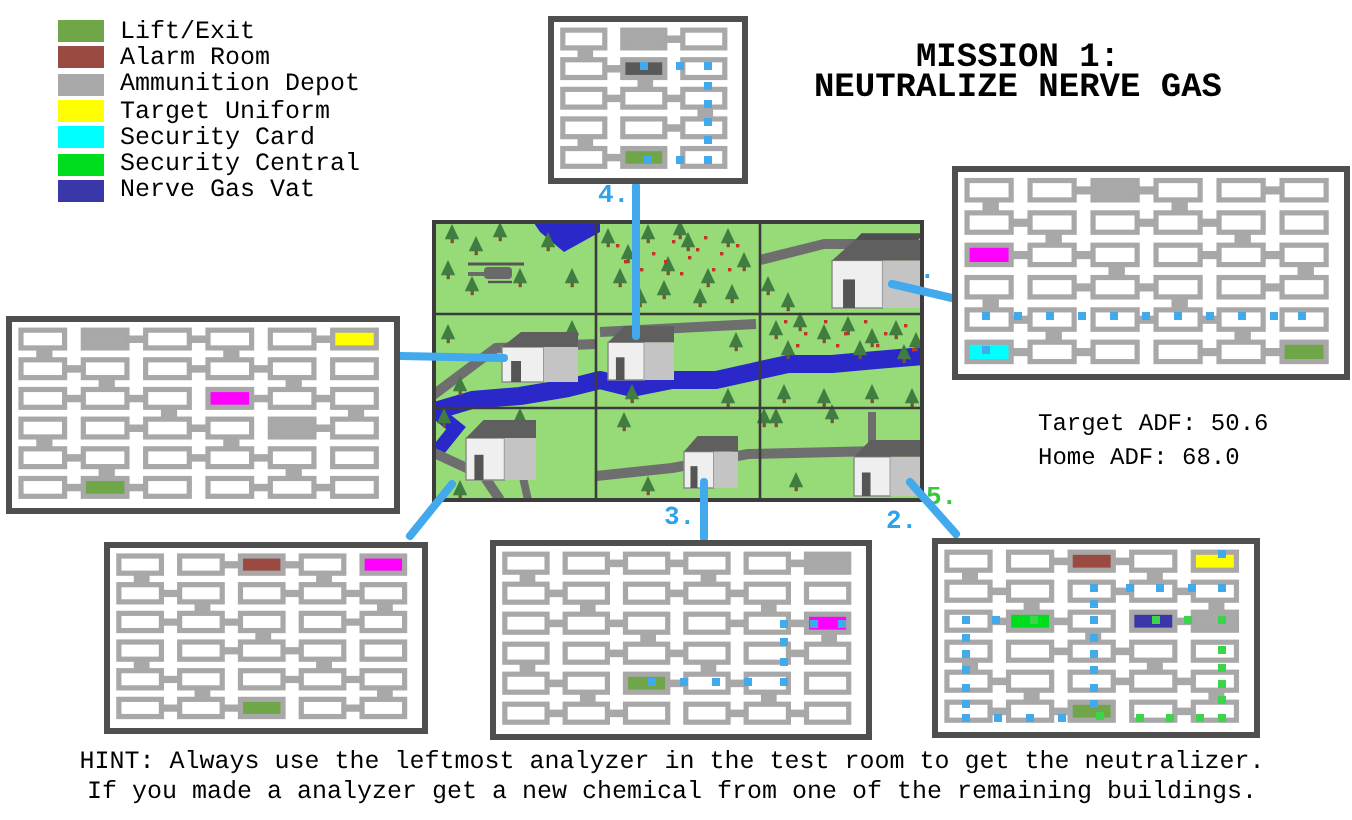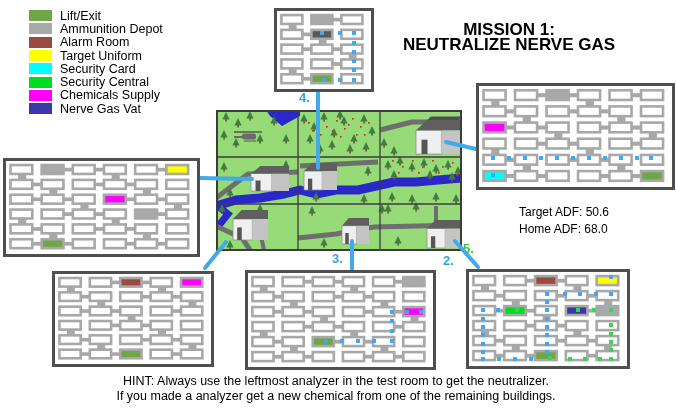--- a/index.html
+++ b/index.html
@@ -1,17 +1,17 @@
 <!DOCTYPE html>
 <html><head>
 <meta charset="utf-8">
 <style>
   html,body{margin:0;padding:0;background:#fff;}
   #stage{position:relative;width:676px;height:410px;background:#ffffff;overflow:hidden;
-         font-family:Liberation Sans, sans-serif;color:#000;border-radius:19px;}
+         font-family:Liberation Mono, monospace;color:#000;border-radius:19px;}
   #legend{position:absolute;left:29px;top:9px;}
   .legend-row{display:flex;align-items:center;height:13.3px;}
   .legend-swatch{width:23px;height:11px;margin-right:8px;flex:0 0 auto;}
   .legend-label{font-size:12.5px;line-height:12px;white-space:nowrap;}
   #title{position:absolute;left:399px;top:22px;width:220px;text-align:center;
          font-weight:bold;font-size:17px;line-height:15px;white-space:nowrap;}
   #adf{position:absolute;left:519px;top:204px;font-size:12px;line-height:16.5px;white-space:nowrap;}
   #hint{position:absolute;left:0;top:374px;width:672px;text-align:center;
         font-size:12.5px;line-height:15px;white-space:nowrap;}
   .num-label{position:absolute;font-weight:bold;font-size:13px;line-height:13px;}
@@ -21,42 +21,38 @@
 </head>
 <body>
 
 <div id="stage">
   <div id="legend">
       <div class="legend-row">
         <div class="legend-swatch" style="background: rgb(111, 166, 71);"></div>
         <div class="legend-label">Lift/Exit</div>
       </div>
       <div class="legend-row">
+        <div class="legend-swatch" style="background: rgb(154, 74, 64);"></div>
+        <div class="legend-label">Alarm Room</div>
+      </div>
+      <div class="legend-row">
         <div class="legend-swatch" style="background: rgb(169, 169, 169);"></div>
         <div class="legend-label">Ammunition Depot</div>
-      </div>
-      <div class="legend-row">
-        <div class="legend-swatch" style="background: rgb(154, 74, 64);"></div>
-        <div class="legend-label">Alarm Room</div>
       </div>
       <div class="legend-row">
         <div class="legend-swatch" style="background: rgb(255, 255, 0);"></div>
         <div class="legend-label">Target Uniform</div>
       </div>
       <div class="legend-row">
         <div class="legend-swatch" style="background: rgb(0, 255, 255);"></div>
         <div class="legend-label">Security Card</div>
       </div>
       <div class="legend-row">
         <div class="legend-swatch" style="background: rgb(0, 220, 30);"></div>
         <div class="legend-label">Security Central</div>
-      </div>
-      <div class="legend-row">
-        <div class="legend-swatch" style="background: rgb(255, 0, 255);"></div>
-        <div class="legend-label">Chemicals Supply</div>
       </div>
       <div class="legend-row">
         <div class="legend-swatch" style="background: rgb(58, 56, 168);"></div>
         <div class="legend-label">Nerve Gas Vat</div>
       </div>
     </div>
 
   <div id="title">
     <div>MISSION 1:</div>
     <div>NEUTRALIZE NERVE GAS</div>

